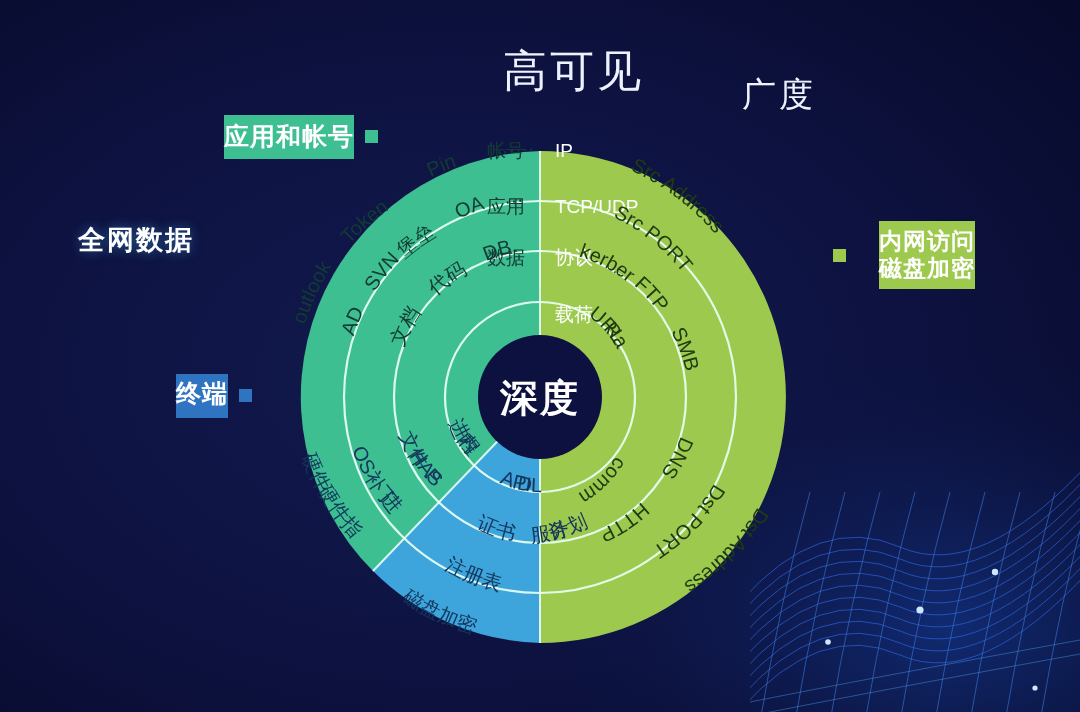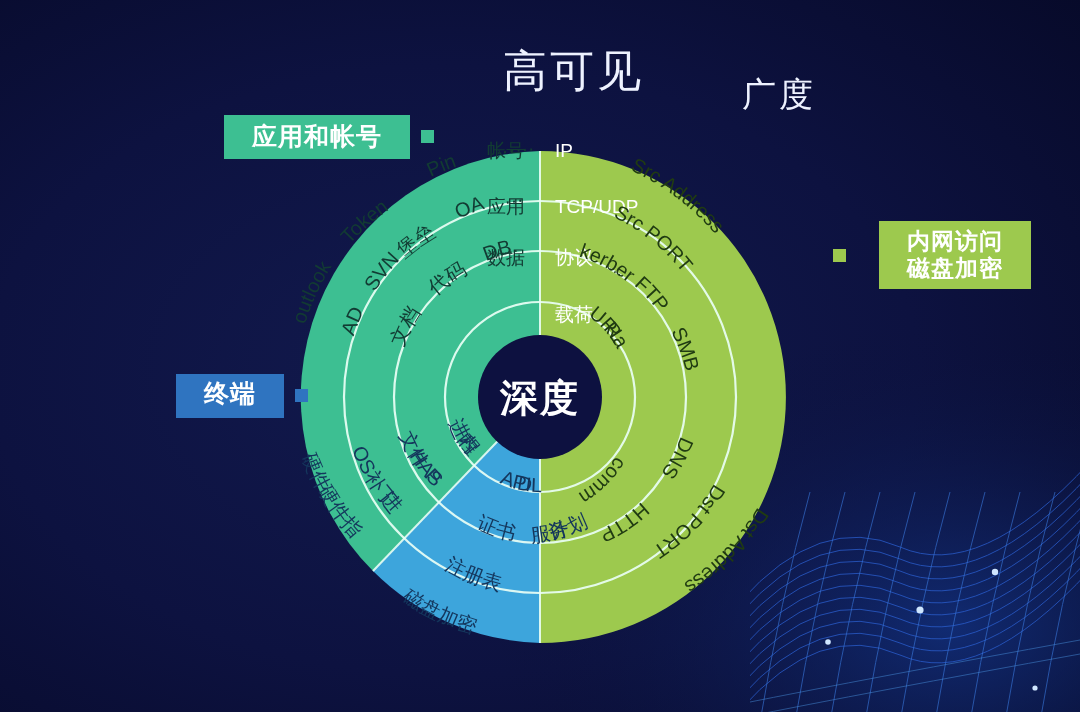--- a/index.html
+++ b/index.html
@@ -10,21 +10,21 @@
   }
   #bg{position:absolute;inset:0;}
   #mesh{position:absolute;right:0;bottom:0;width:330px;height:260px;}
   #wheel{position:absolute;left:263px;top:120px;width:554px;height:554px;}
 
   .tag{
     position:absolute;display:flex;align-items:center;gap:11px;
     white-space:nowrap;
   }
   .tag-box{
-    padding:7px 28px;font-weight:bold;color:#ffffff;
+    padding:7px 0;font-weight:bold;color:#ffffff;
     font-size:25px;line-height:1.18;letter-spacing:1px;
     text-align:center;
   }
   .tag-sq{width:13px;height:13px;display:block;}
 
   #tag-apps{left:224px;top:115px;}
   #tag-apps .tag-box{background:#3dbf92;}
   #tag-apps .tag-sq{background:#3dbf92;}
 
   #tag-intranet{left:833px;top:221px;flex-direction:row-reverse;gap:33px;}
@@ -239,20 +239,21 @@
     <text><textPath href="#p_in_b1" startOffset="44%">内存</textPath></text>
     <text><textPath href="#p_in_b2" startOffset="8%">API</textPath></text>
     <text><textPath href="#p_in_b2" startOffset="48%">DLL</textPath></text>
   </g>
 </svg>
 
 <div class="plain" id="lbl-visible">高可见</div>
 <div class="plain" id="lbl-breadth">广度</div>
 
 <div id="stat">
+  <div class="stat-top">全网数据</div>
 </div>
 
 <div class="tag" id="tag-apps">
   <div class="tag-box">应用和帐号</div>
   <span class="tag-sq"></span>
 </div>
 
 <div class="tag" id="tag-intranet">
   <div class="tag-box">
     <div>内网访问</div>

